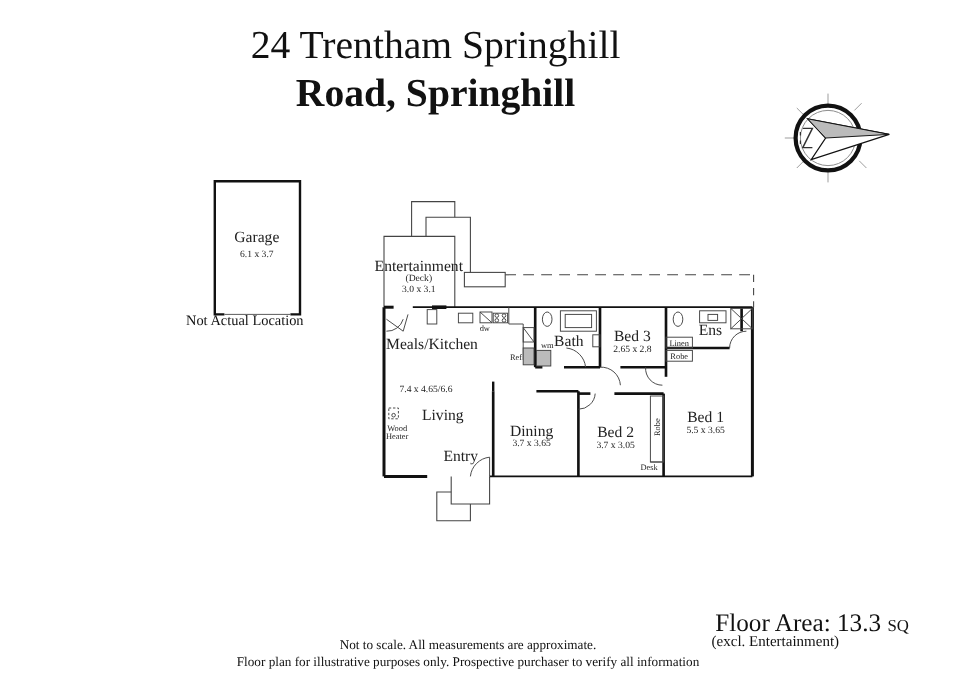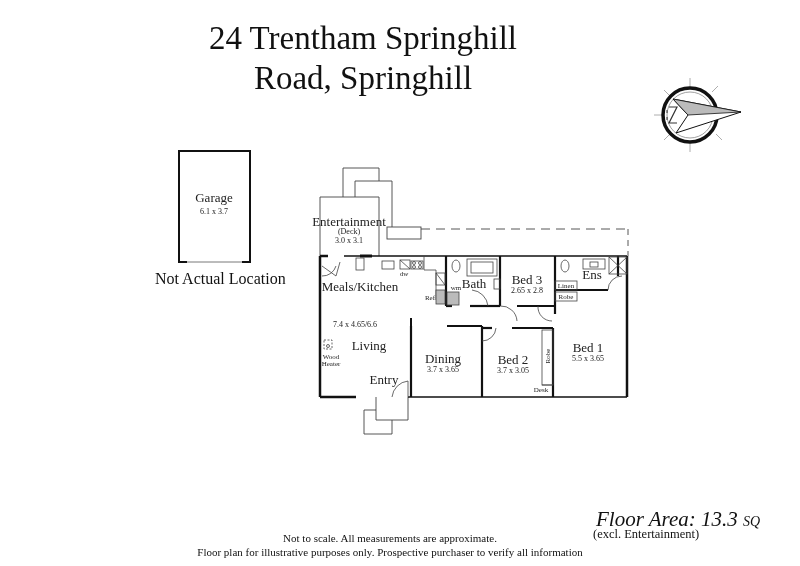--- a/index.html
+++ b/index.html
@@ -1,26 +1,26 @@
 <!DOCTYPE html>
 <html><head>
 <meta charset="utf-8">
 <style>
   html, body { margin:0; padding:0; background:#ffffff; }
   body { width:800px; height:566px; position:relative; overflow:hidden; font-family:"Liberation Serif","DejaVu Serif",serif; color:#111; }
   .title { position:absolute; left:0; width:726px; text-align:center; font-size:33px; line-height:40px; color:#111; }
   #title1 { top:18px; }
-  #title2 { top:58px; }
+  #title2 { top:58px;font-weight:bold; }
   svg#plan { position:absolute; left:0; top:0; width:800px; height:566px; }
   svg text { font-family:"Liberation Serif","DejaVu Serif",serif; fill:#222; }
   .lbl { font-size:13px; }
   .dim { font-size:8px; }
   .tiny { font-size:7px; }
-  .note-loc { position:absolute; left:155px; top:270px; font-size:16px; }
-  .floor-area { position:absolute; left:596px; top:507px; font-size:21px;font-style:italic; }
+  .note-loc { position:absolute; left:155px; top:260px; font-size:12px; }
+  .floor-area { position:absolute; left:596px; top:507px; font-size:21px; }
   .floor-area .unit { font-size:14px; }
   .floor-excl { position:absolute; left:593px; top:527px; font-size:12.5px; }
   .disc { position:absolute; left:0; width:800px; text-align:center; font-size:11px; }
   #disc1 { top:532px; left:-10px; }
   #disc2 { top:546px; left:-10px; }
 </style>
 </head>
 <body>
 
 <div class="title" id="title1">24 Trentham Springhill</div>

